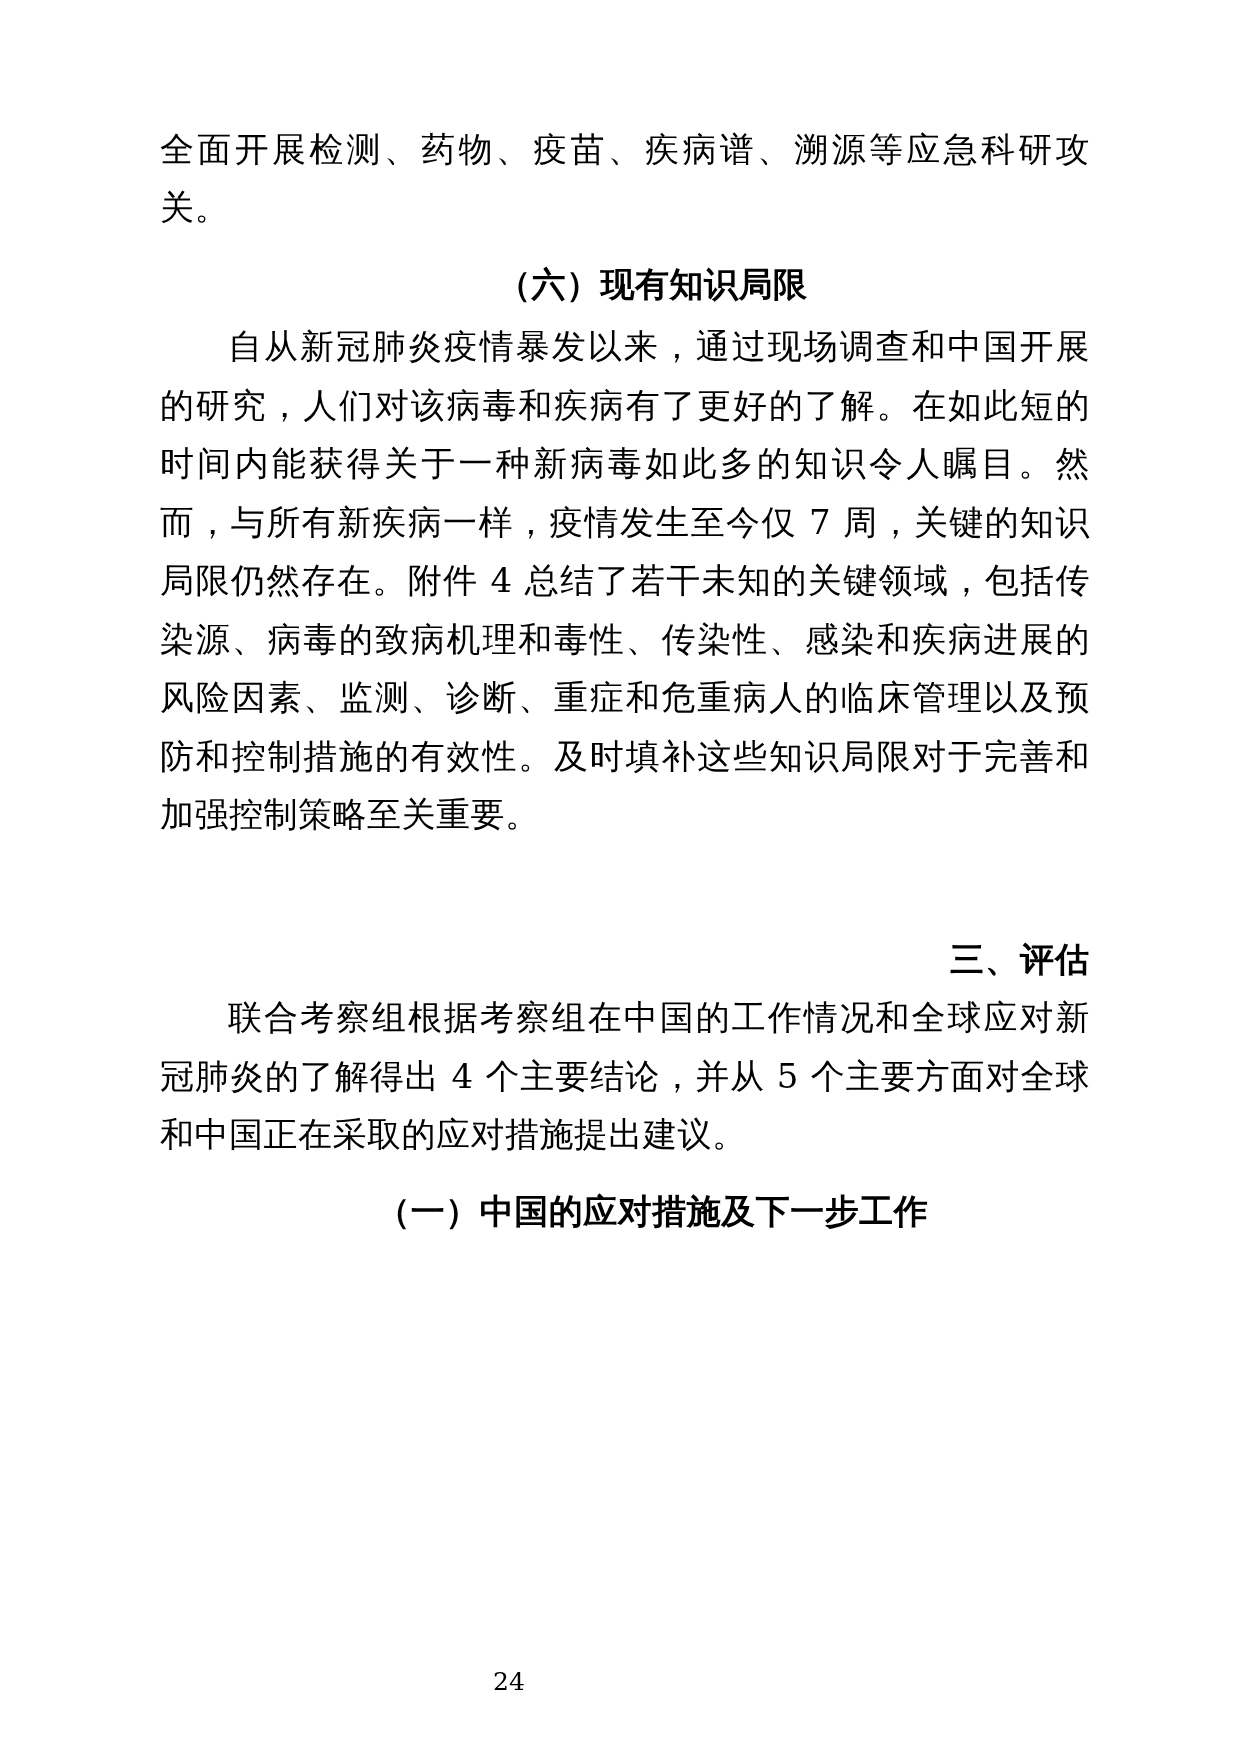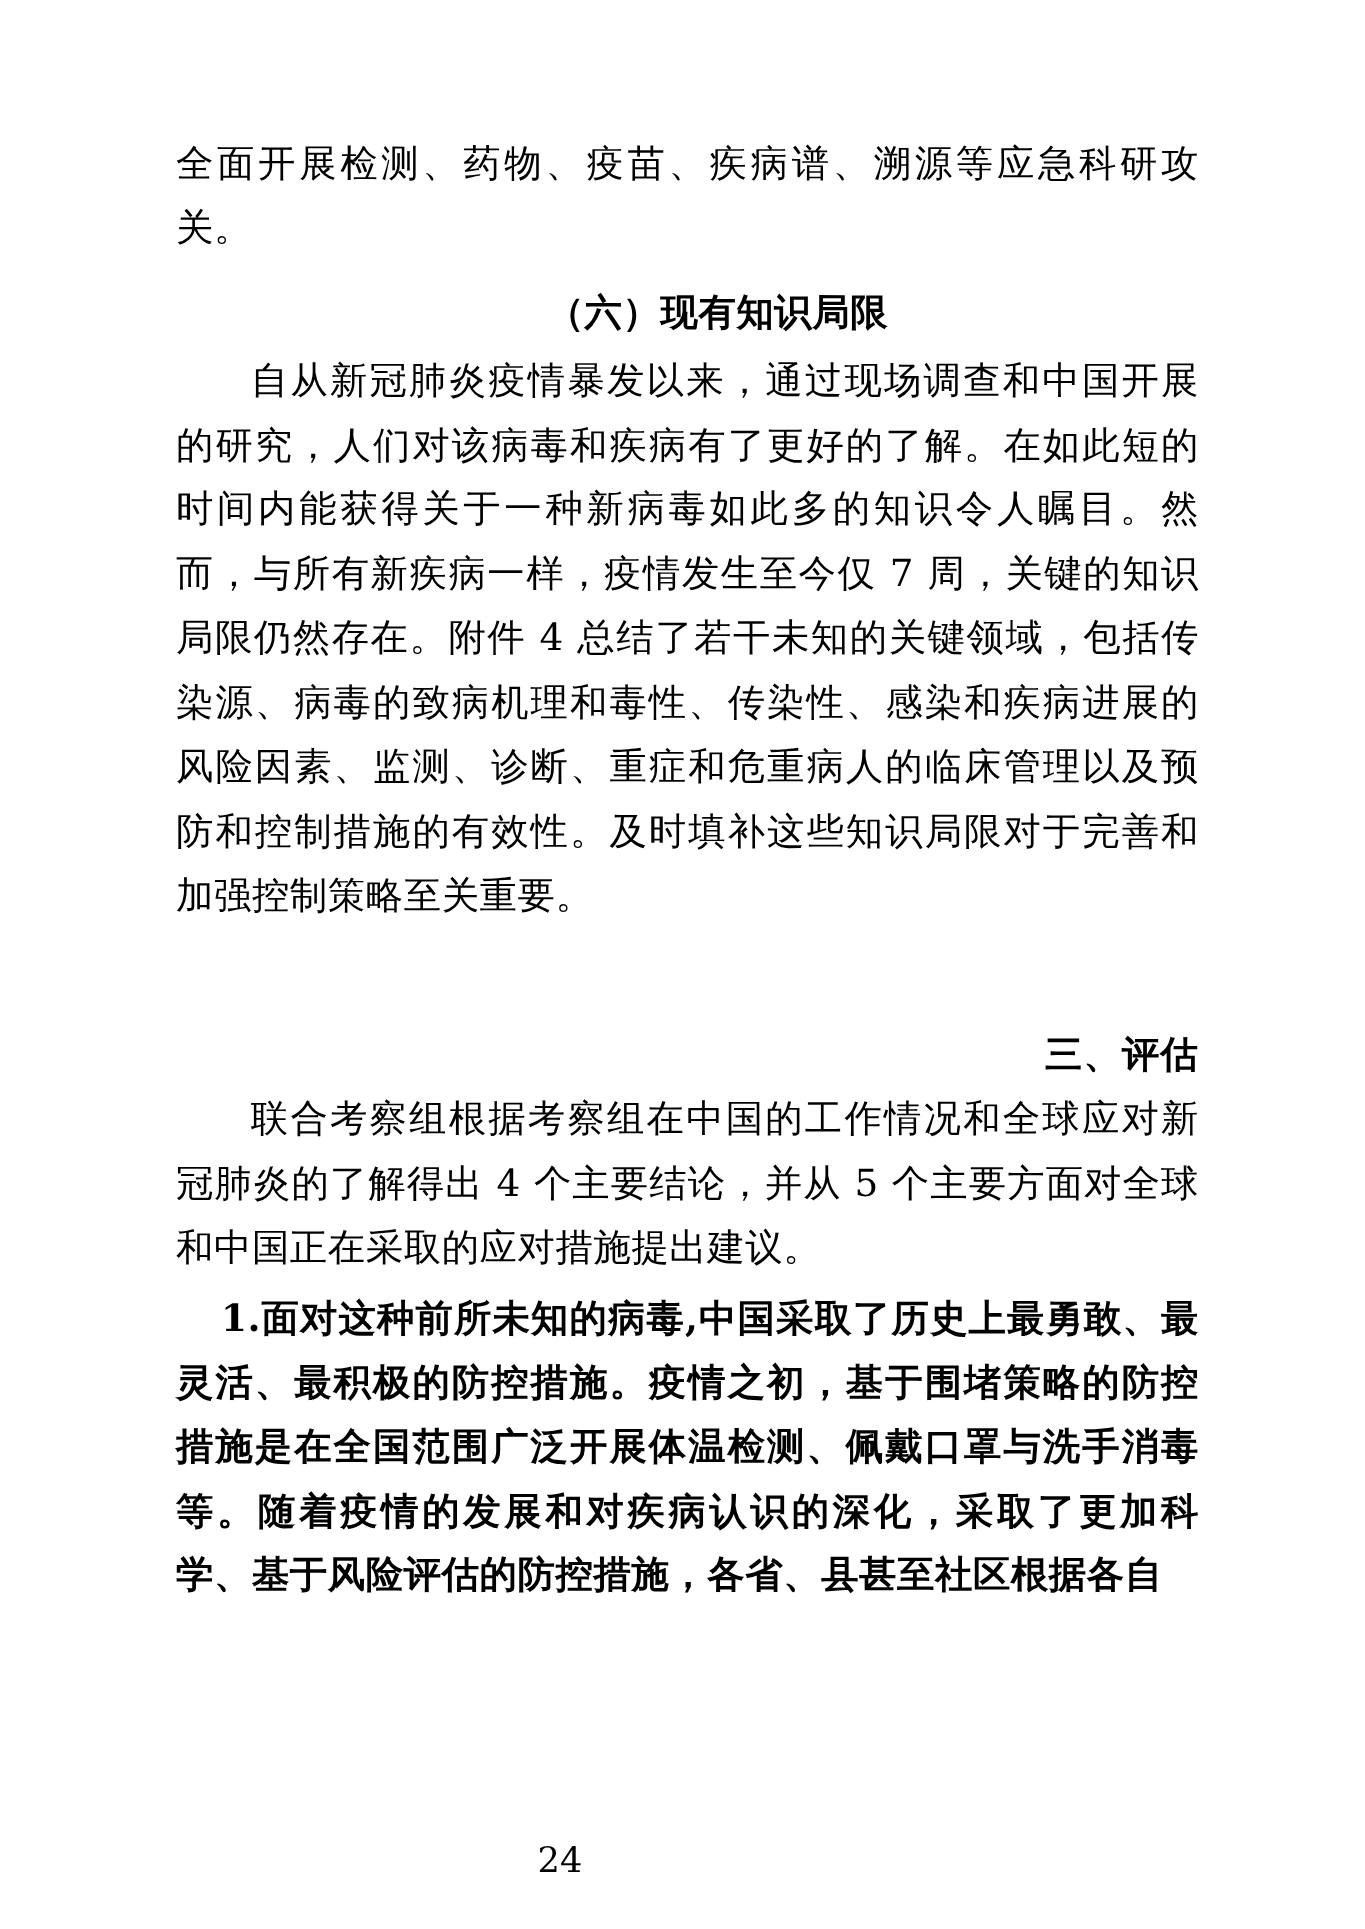--- a/index.html
+++ b/index.html
@@ -69,23 +69,23 @@
   .spacer-lg {
     height: 86px;
   }
   .spacer-sm {
     height: 6px;
   }
   .page-number {
     position: absolute;
     left: 0;
     right: 0;
-    bottom: 44px;
+    bottom: 58px;
     text-align: center;
-    font-size: 32px;
+    font-size: 25px;
     font-family: "DejaVu Serif", "Liberation Serif", serif;
   }
 </style>
 </head>
 <body>
 
 <div class="page">
   <div class="doc-body">
 
     <p class="para-continuation">全面开展检测、药物、疫苗、疾病谱、溯源等应急科研攻关。</p>
@@ -97,19 +97,19 @@
     <p class="para-indent">自从新冠肺炎疫情暴发以来，通过现场调查和中国开展的研究，人们对该病毒和疾病有了更好的了解。在如此短的时间内能获得关于一种新病毒如此多的知识令人瞩目。然而，与所有新疾病一样，疫情发生至今仅 7 周，关键的知识局限仍然存在。附件 4 总结了若干未知的关键领域，包括传染源、病毒的致病机理和毒性、传染性、感染和疾病进展的风险因素、监测、诊断、重症和危重病人的临床管理以及预防和控制措施的有效性。及时填补这些知识局限对于完善和加强控制策略至关重要。</p>
 
     <div class="spacer-lg"></div>
 
     <h2 class="heading-section">三、评估</h2>
 
     <p class="para-indent">联合考察组根据考察组在中国的工作情况和全球应对新冠肺炎的了解得出 4 个主要结论，并从 5 个主要方面对全球和中国正在采取的应对措施提出建议。</p>
 
     <div class="spacer-sm"></div>
 
+    <h3 class="heading-sub">（一）中国的应对措施及下一步工作</h3>
 
-    <p class="heading-bold-para">1.面对这种前所未知的病毒,中国采取了历史上最勇敢、最灵活、最积极的防控措施。疫情之初，基于围堵策略的防控措施是在全国范围广泛开展体温检测、佩戴口罩与洗手消毒等。随着疫情的发展和对疾病认识的深化，采取了更加科学、基于风险评估的防控措施，各省、县甚至社区根据各自</p>
 
   </div>
 
   <div class="page-number">24</div>
 </div>
 
 </body></html>

